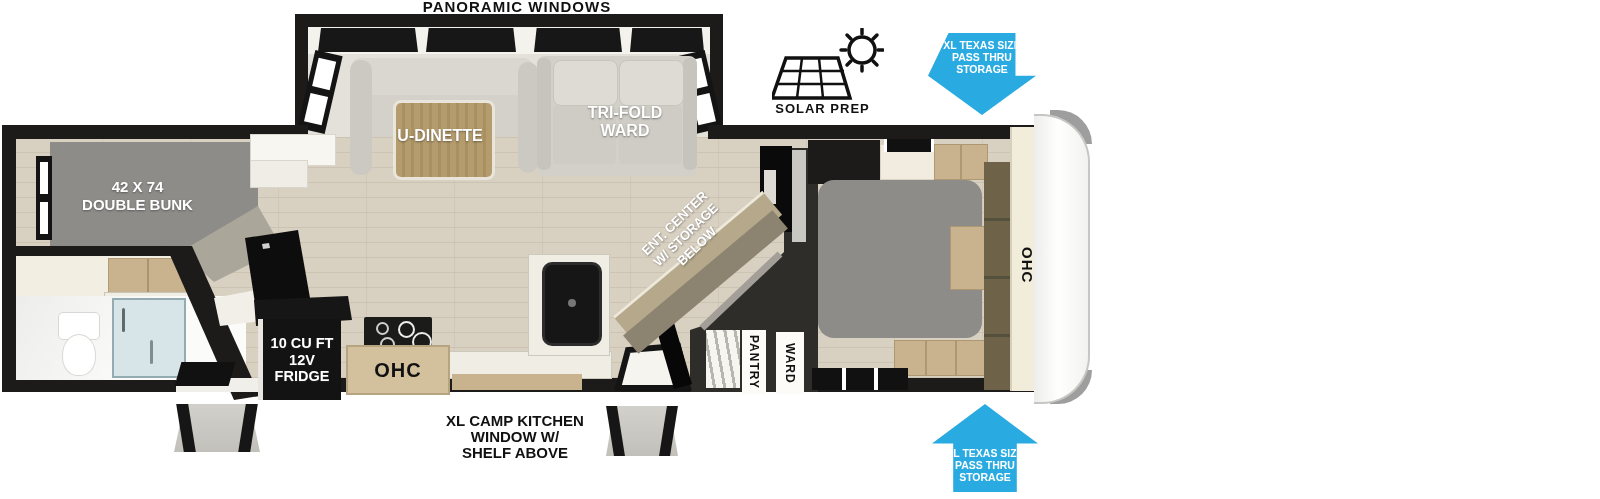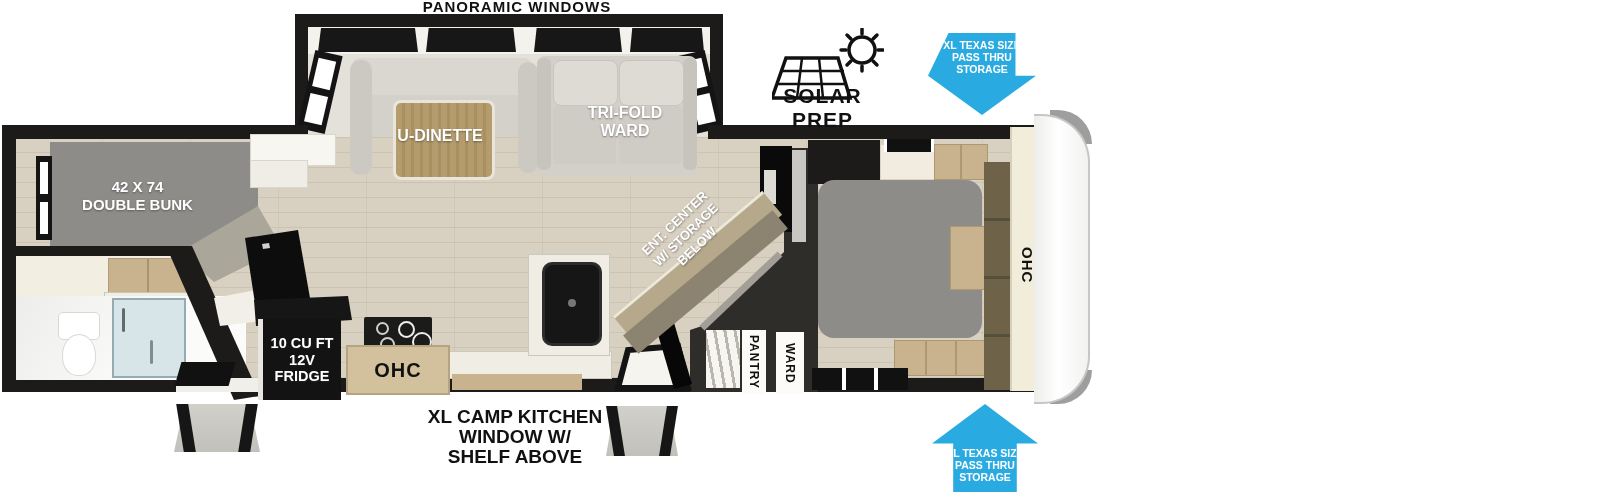--- a/index.html
+++ b/index.html
@@ -187,21 +187,21 @@
   <div class="abs" style="left:1050px;top:110px;width:42px;height:34px;background:#9E9E9E;border-radius:0 34px 0 0;"></div>
   <div class="abs" style="left:1050px;top:370px;width:42px;height:34px;background:#9E9E9E;border-radius:0 0 34px 0;"></div>
   <div class="abs" style="left:1034px;top:114px;width:54px;height:286px;border:2px solid #C6C6C4;border-left:none;
               border-radius:0 48px 48px 0;background:linear-gradient(90deg,#EDEDEB,#FFFFFF 45%,#F2F2F0);"></div>
 
   <div class="lbl lbl-white abs" style="left:370px;top:126px;width:140px;height:20px;font-size:16px;">U-DINETTE</div>
   <div class="lbl lbl-white abs" style="left:560px;top:103px;width:130px;height:38px;font-size:16px;line-height:1.1;">TRI-FOLD
 WARD</div>
   <div class="lbl lbl-white abs" style="left:55px;top:178px;width:165px;height:36px;font-size:15px;line-height:1.2;">42 X 74
 DOUBLE BUNK</div>
-  <div class="lbl lbl-black abs" style="left:425px;top:412px;width:180px;height:50px;font-size:19px;line-height:1.05;">XL CAMP KITCHEN
+  <div class="lbl lbl-black abs" style="left:425px;top:412px;width:180px;height:50px;font-size:15px;line-height:1.05;">XL CAMP KITCHEN
 WINDOW W/
 SHELF ABOVE</div>
 
   <div class="abs" style="left:772px;top:28px;width:112px;height:76px;">
     <svg width="112" height="76" viewBox="0 0 112 76">
       <polygon points="14,30 66,30 78,70 0,70" fill="#fff" stroke="#111" stroke-width="3.5"></polygon>
       <line x1="30" y1="30" x2="25" y2="70" stroke="#111" stroke-width="2.5"></line>
       <line x1="47" y1="30" x2="51" y2="70" stroke="#111" stroke-width="2.5"></line>
       <line x1="10" y1="43" x2="72" y2="43" stroke="#111" stroke-width="2.5"></line>
       <line x1="6" y1="56" x2="75" y2="56" stroke="#111" stroke-width="2.5"></line>
@@ -211,21 +211,21 @@
           <line x1="90" y1="38" x2="90" y2="43"></line>
         <line x1="69" y1="22" x2="74" y2="22"></line>
           <line x1="106" y1="22" x2="111" y2="22"></line>
         <line x1="75" y1="7" x2="79" y2="11"></line>
           <line x1="101" y1="33" x2="105" y2="37"></line>
         <line x1="105" y1="7" x2="101" y2="11"></line>
           <line x1="79" y1="33" x2="75" y2="37"></line>
       </g>
     </svg>
   </div>
-  <div class="lbl lbl-black abs" style="left:750px;top:98px;width:145px;height:20px;font-size:21px;letter-spacing:1px;">SOLAR PREP</div>
+  <div class="lbl lbl-black abs" style="left:750px;top:98px;width:145px;height:20px;font-size:13px;letter-spacing:1px;">SOLAR PREP</div>
 
   <div class="abs arrow" style="left:928px;top:33px;width:108px;height:82px;
               clip-path:polygon(19% 0,81% 0,81% 52%,100% 52%,50% 100%,0 52%);">
     <div class="abs lbl" style="left:0;top:5px;width:100%;height:38px;">XL TEXAS SIZE
 PASS THRU
 STORAGE</div>
   </div>
   <div class="abs arrow" style="left:932px;top:404px;width:106px;height:88px;
               clip-path:polygon(50% 0,100% 45%,80% 45%,80% 100%,20% 100%,20% 45%,0 45%);">
     <div class="abs lbl" style="left:0;bottom:7px;width:100%;height:40px;">XL TEXAS SIZE

